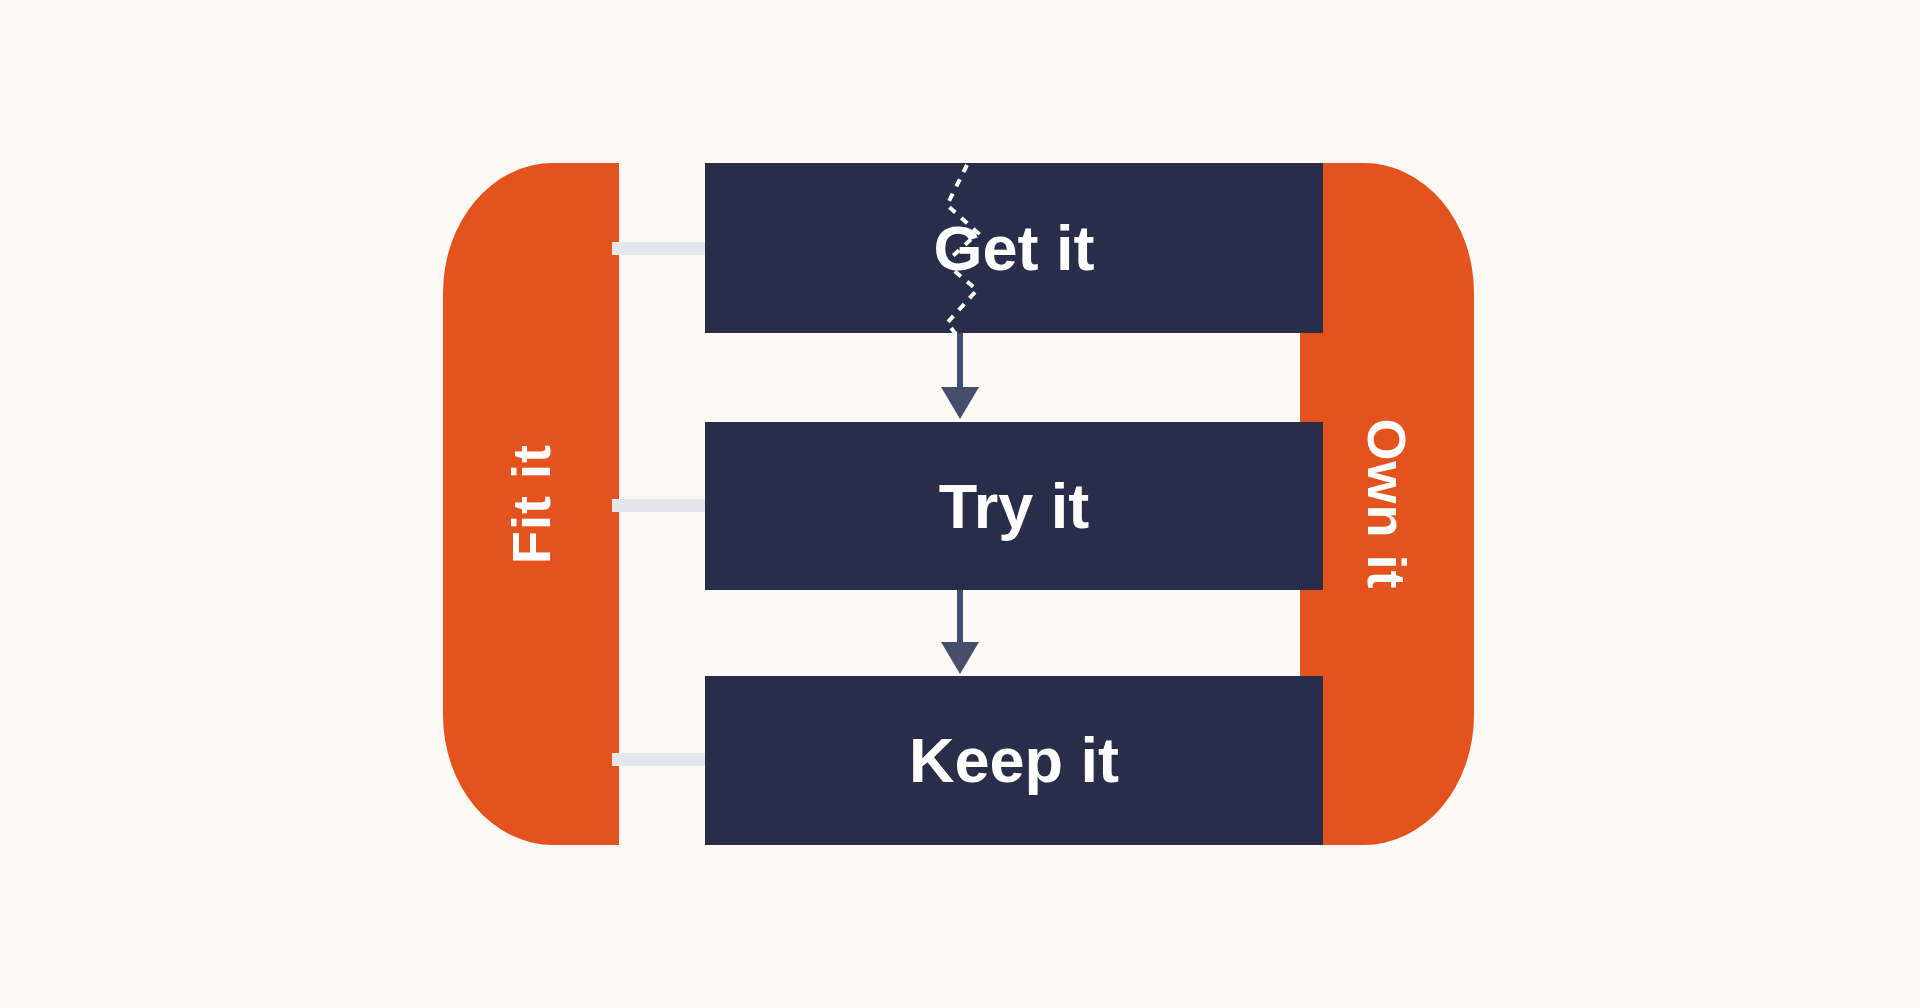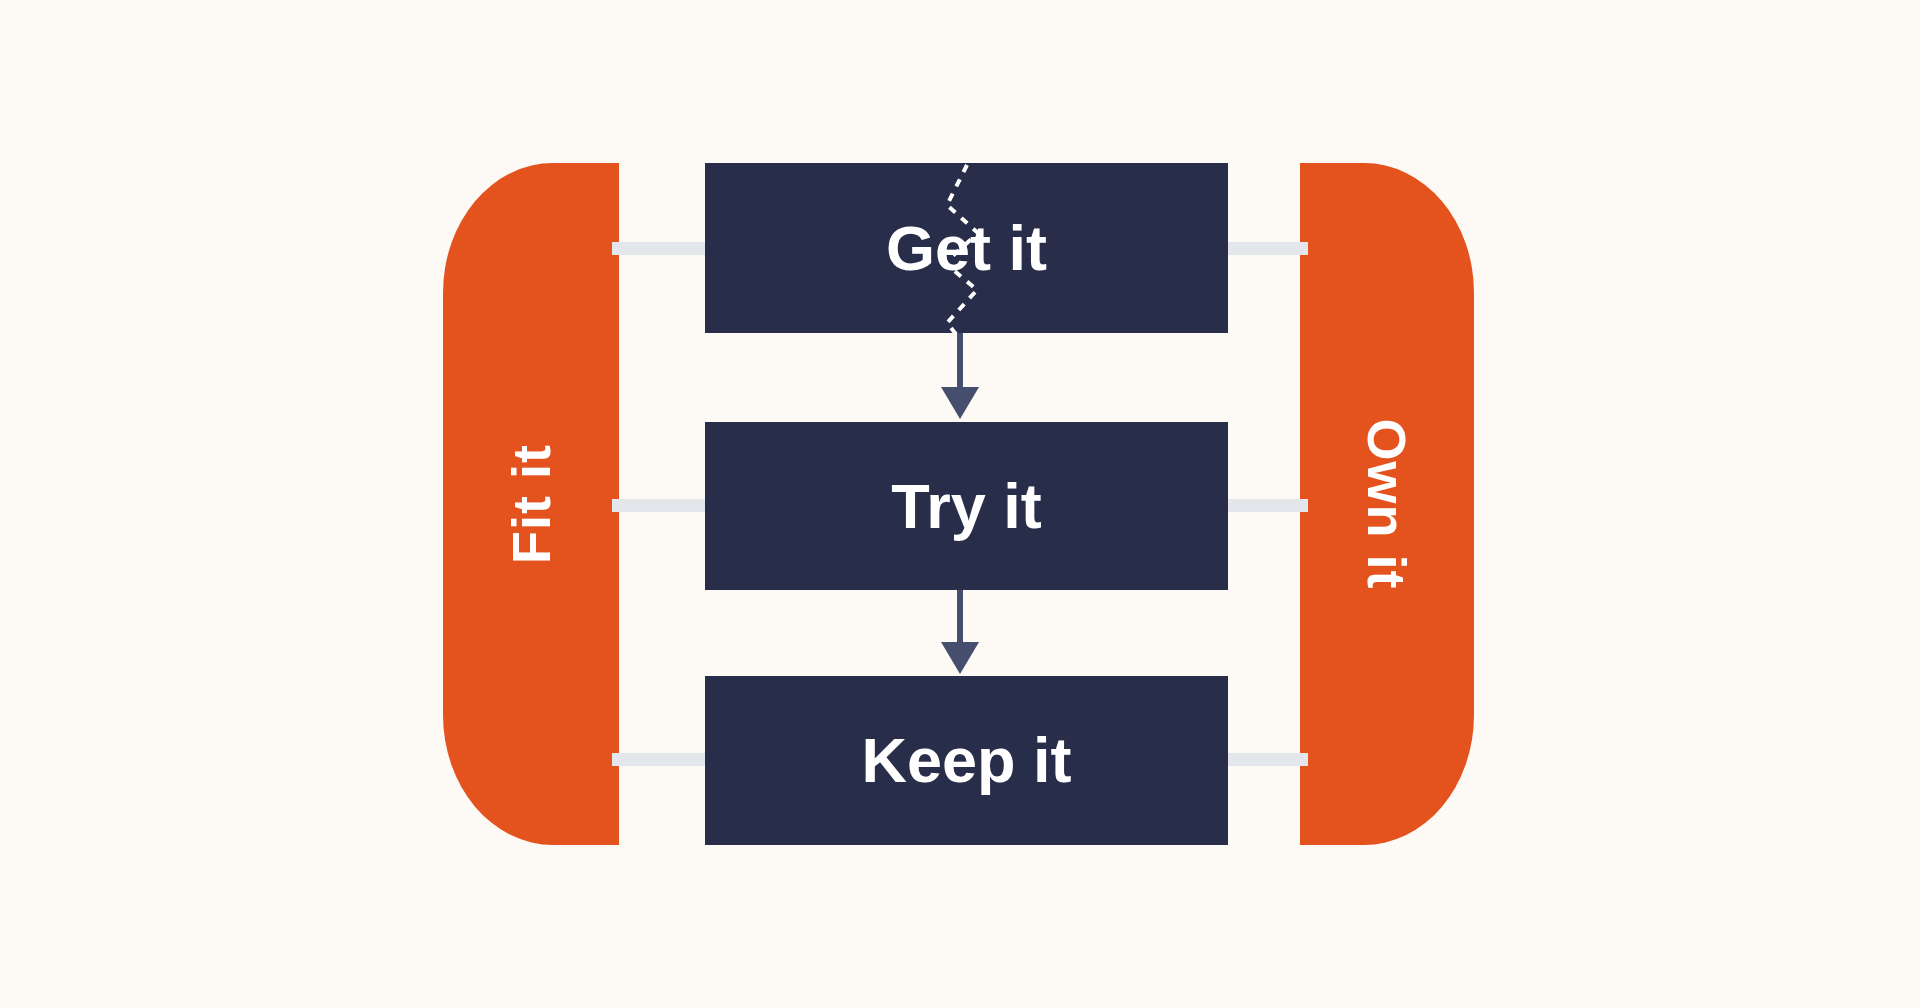--- a/index.html
+++ b/index.html
@@ -52,21 +52,21 @@
   .c-left  { left: 612px; }
   .c-right { left: 1212px; }
   .row-1 { top: 242px; }
   .row-2 { top: 499px; }
   .row-3 { top: 753px; }
 
   
   .flow-box {
     position: absolute;
     left: 705px;
-    width: 523px;
+    width: 618px;
     background: #282d4a;
     display: flex;
     align-items: center;
     justify-content: center;
   }
   .box-1 { top: 163px; height: 170px; }
   .box-2 { top: 422px; height: 168px; }
   .box-3 { top: 676px; height: 169px; }
   .box-label {
     color: #ffffff;

